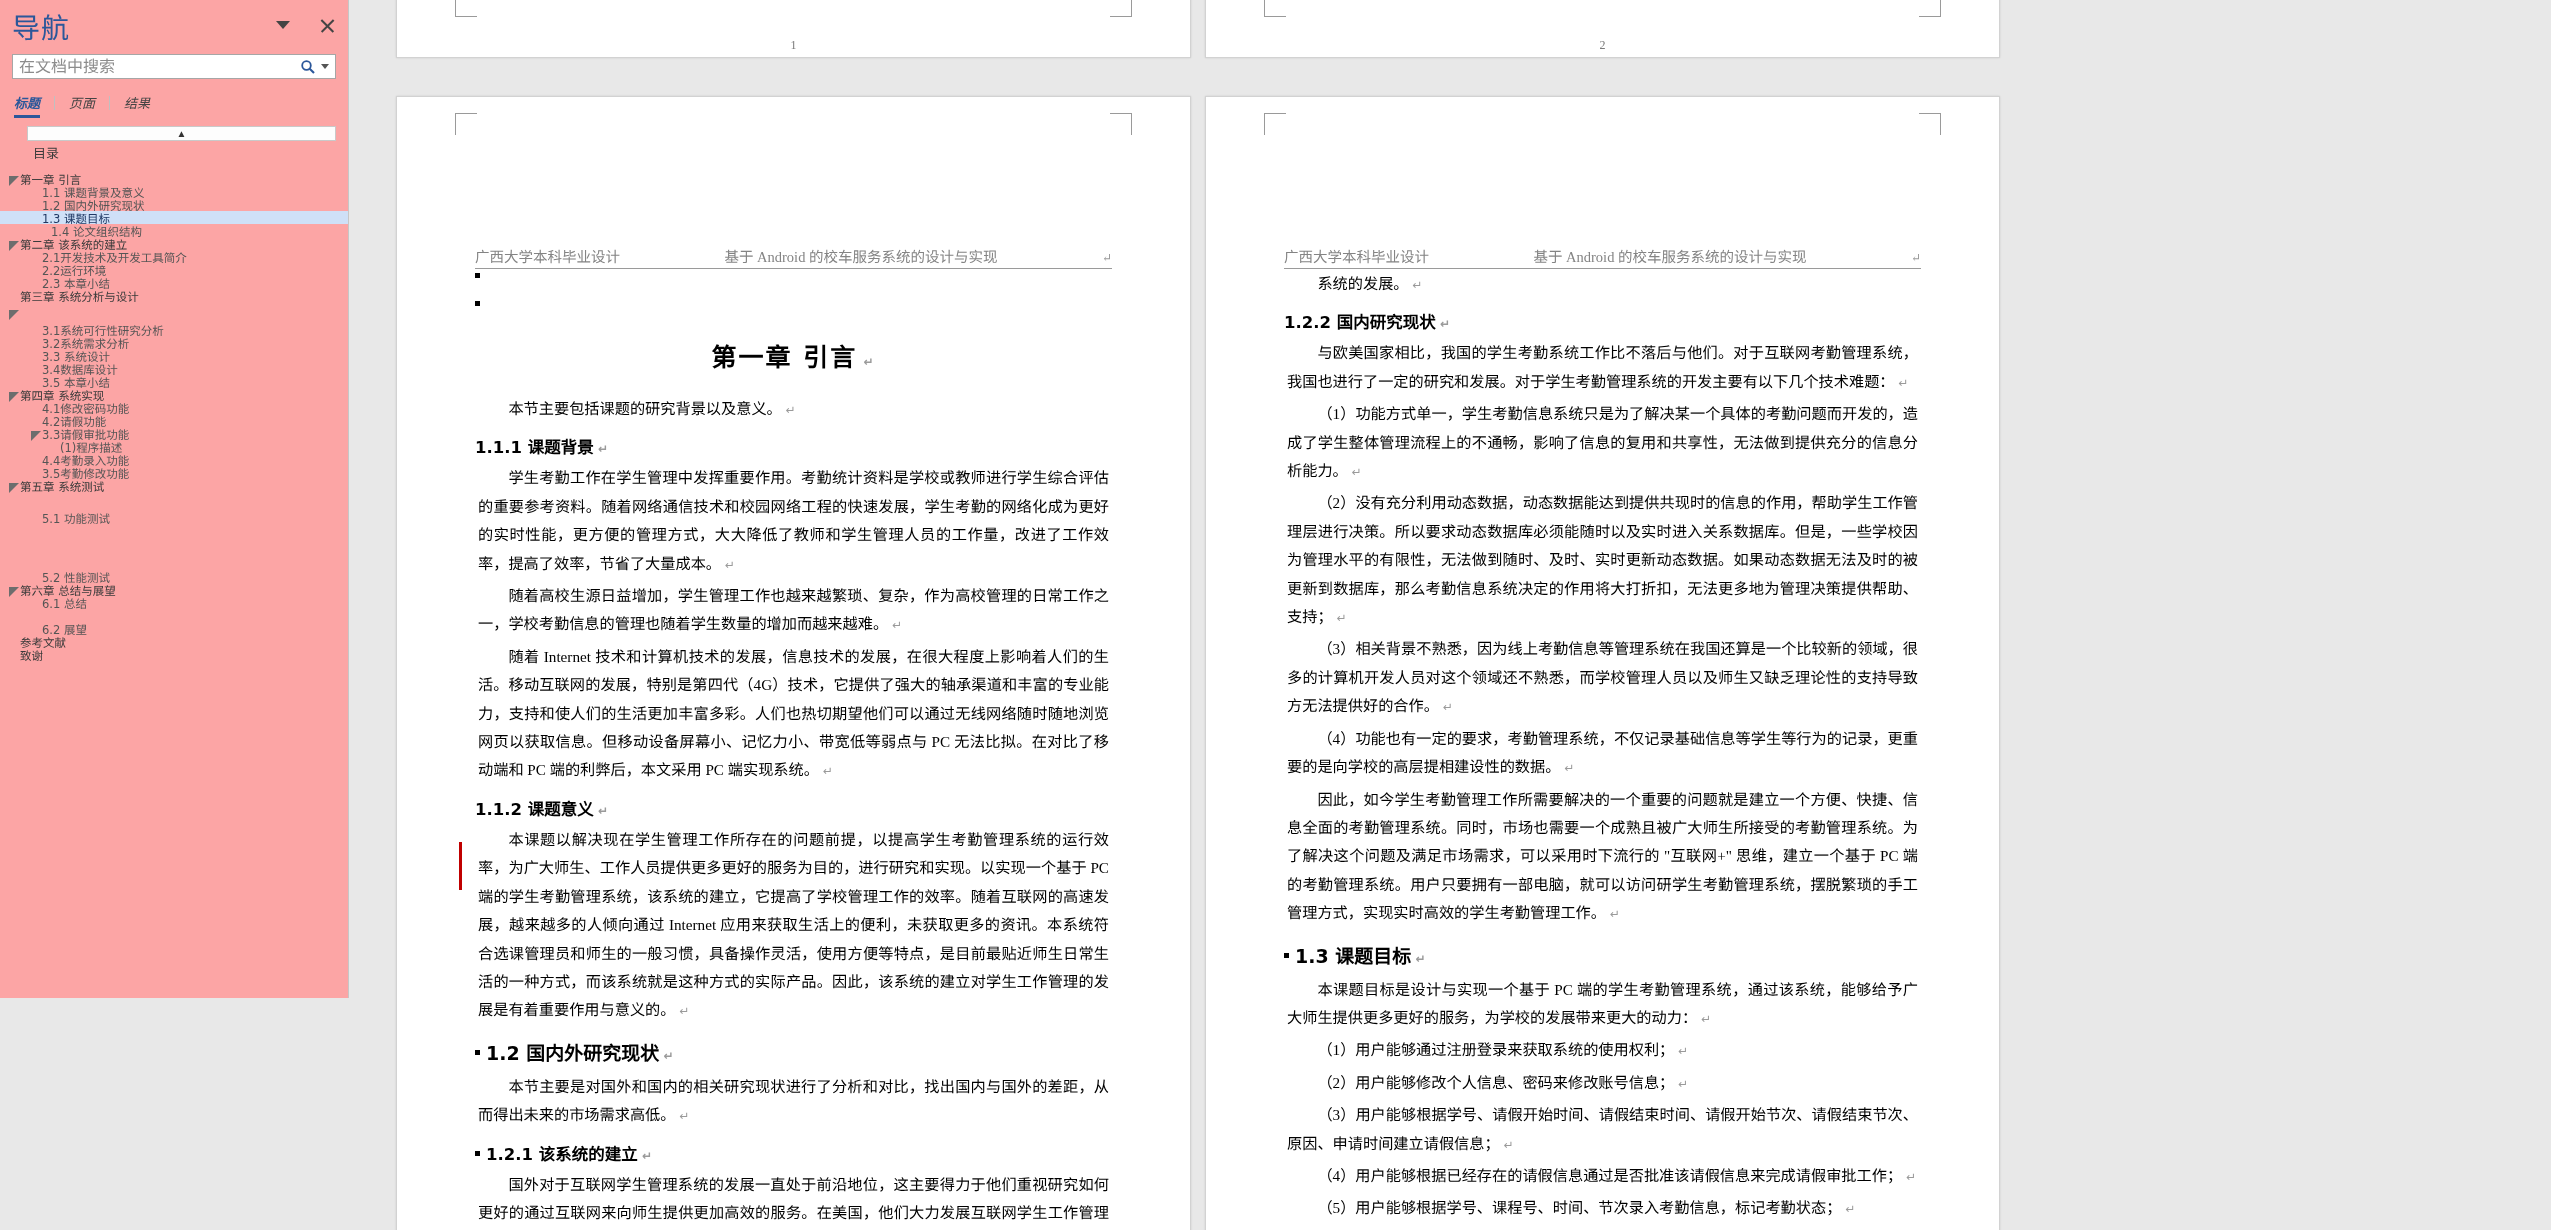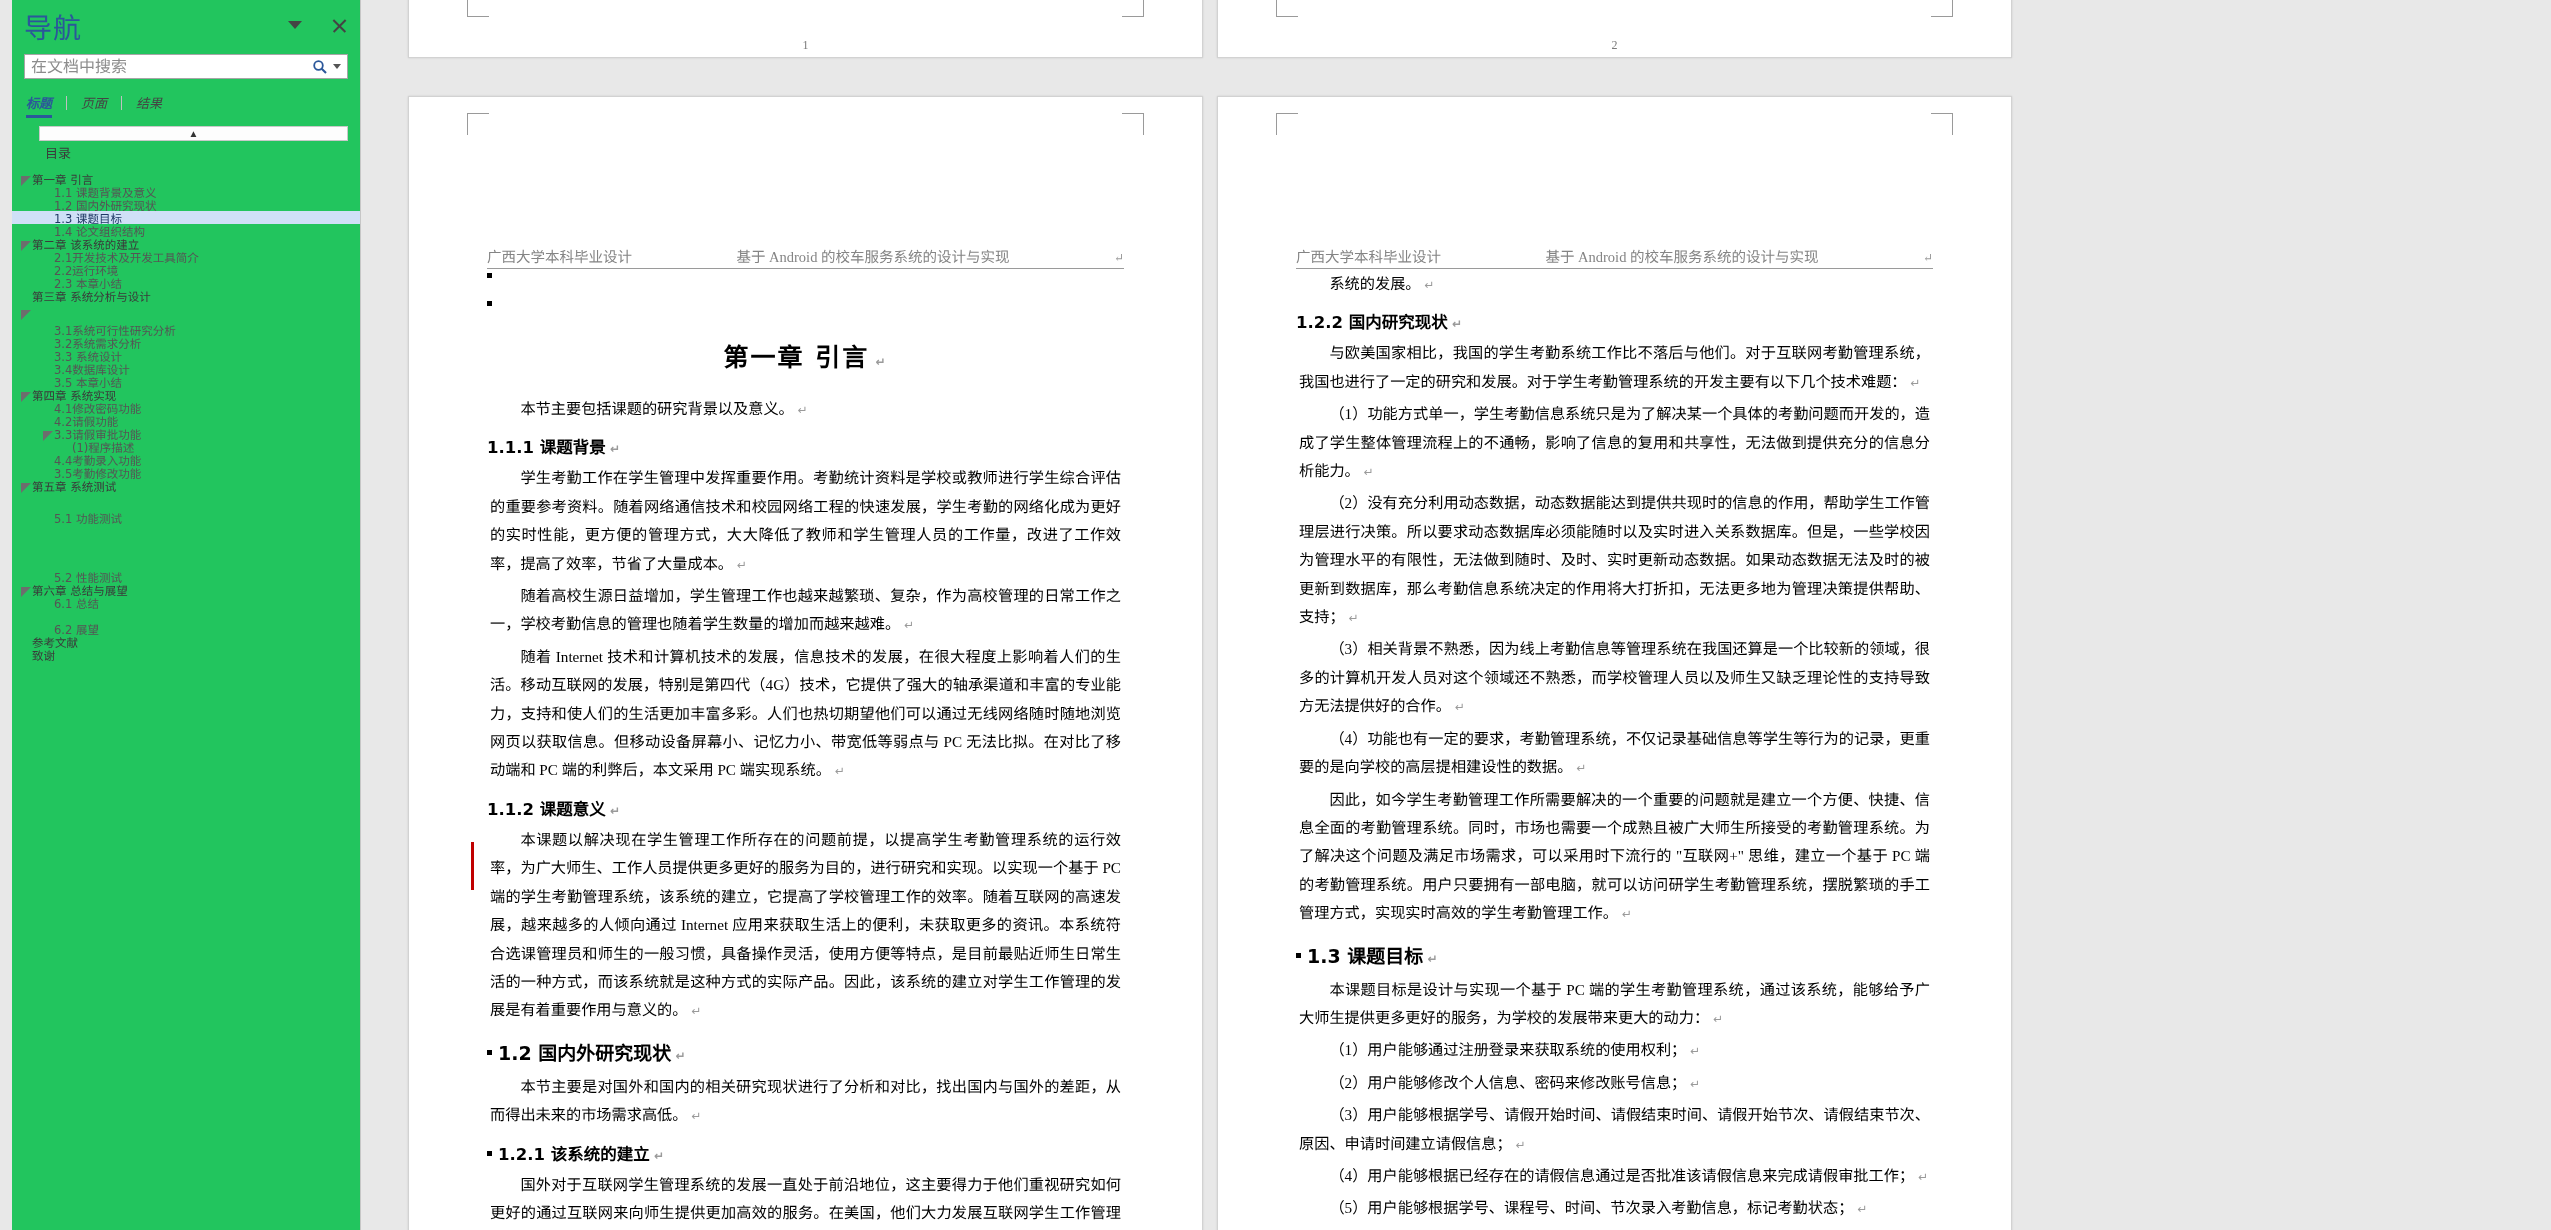--- a/index.html
+++ b/index.html
@@ -8,26 +8,25 @@
     margin: 0; padding: 0;
     width: 2551px; height: 1230px;
     overflow: hidden;
     background: #e8e8e8;
     font-family: "Liberation Sans", "DejaVu Sans", sans-serif;
   }
   #app { position: relative; width: 2551px; height: 1230px; display: flex; }
 
   
   .nav-pane {
-    width: 349px; height: 1230px;
-    background: #22c55e;
+    width: 349px; height: 998px;
+    background: #fca5a5;
     border-right: 1px solid #c6c6c6;
     position: relative; flex: 0 0 349px;
     overflow: hidden;
-    margin-left: 12px;
   }
   .nav-header {
     height: 52px; position: relative;
     display: flex; align-items: center;
   }
   .nav-title {
     font-size: 28px; color: #2b579a; font-weight: 400;
     margin-left: 12px; letter-spacing: 1px;
     font-family: "DejaVu Sans", "Liberation Sans", sans-serif;
   }
@@ -218,21 +217,21 @@
           <span class="lbl">1.1 课题背景及意义</span>
         </div>
         <div class="tree-item lv1" style="top: 26px; left: 30px;">
           <span class="arr"></span>
           <span class="lbl">1.2 国内外研究现状</span>
         </div>
         <div class="tree-item lv1 sel" style="top: 39px; left: 0px; right: 0px; padding-left: 30px;">
           <span class="arr"></span>
           <span class="lbl">1.3 课题目标</span>
         </div>
-        <div class="tree-item lv1" style="top: 52px; left: 30px;">
+        <div class="tree-item lv1" style="top: 52px; left: 30px; gap: 9px;">
           <span class="arr"></span>
           <span class="lbl">1.4 论文组织结构</span>
         </div>
         <div class="tree-item lv0" style="top: 65px; left: 8px;">
           <span class="arr open"></span>
           <span class="lbl">第二章 该系统的建立</span>
         </div>
         <div class="tree-item lv1" style="top: 78px; left: 30px;">
           <span class="arr"></span>
           <span class="lbl">2.1开发技术及开发工具简介</span>

